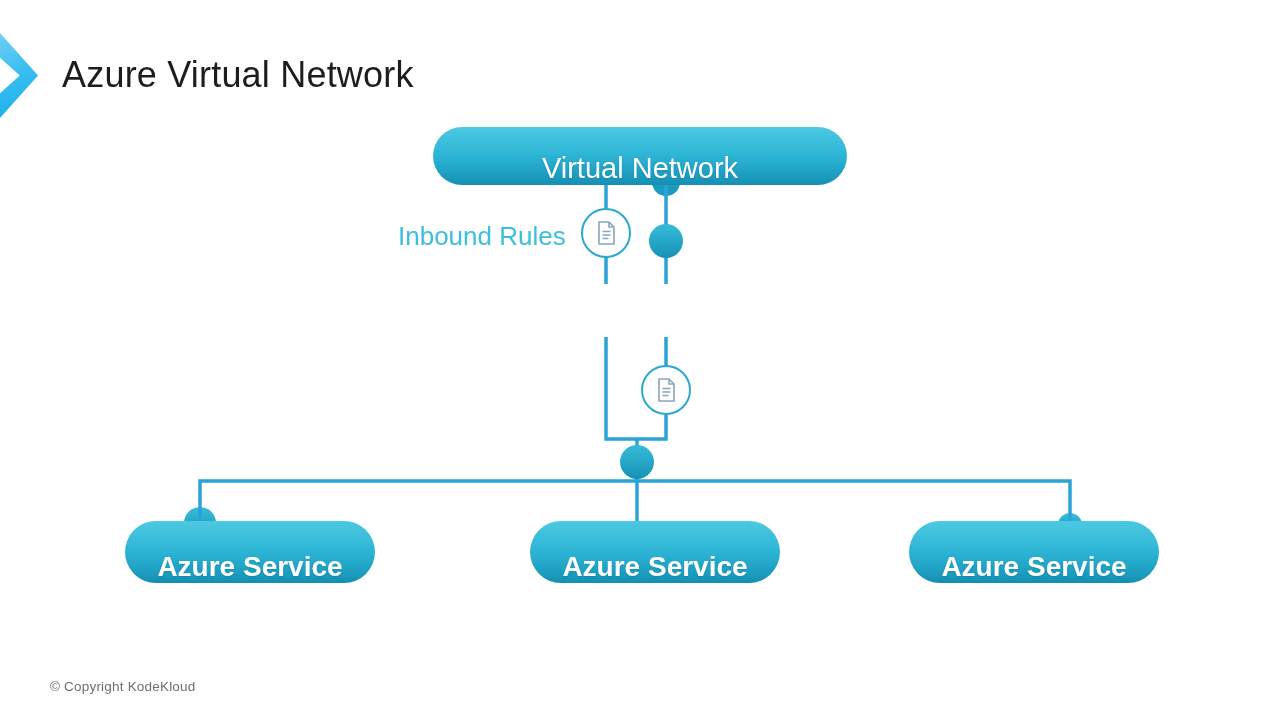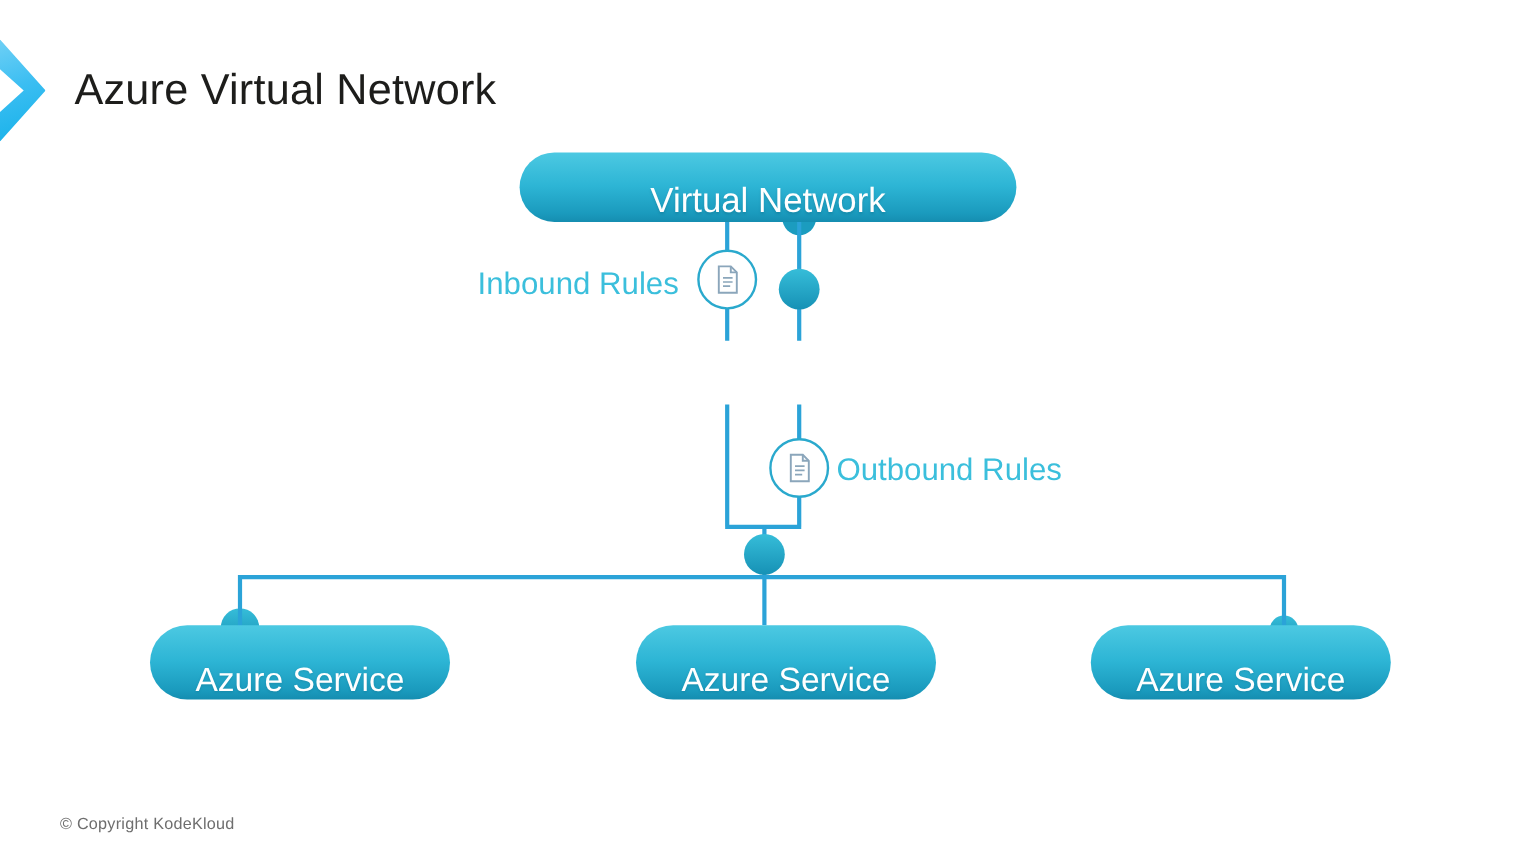--- a/index.html
+++ b/index.html
@@ -27,21 +27,21 @@
   .pill{
     position:absolute;z-index:2;
     display:flex;align-items:flex-end;justify-content:center;
     color:#ffffff;font-weight:500;white-space:nowrap;
     background:linear-gradient(180deg,#4cc9e2 0%,#2db5d5 48%,#1a9abd 88%,#158db0 100%);
     border-radius:999px;
     text-shadow:0 1px 2px rgba(0,60,80,0.18);
   }
   .pill-vnet{left:433px;top:127px;width:414px;height:58px;font-size:29px;}
   .pill-subnet{left:554px;top:283px;width:171px;height:56px;font-size:29px;}
-  .pill-svc{top:521px;width:250px;height:62px;font-size:28px;}
+  .pill-svc{top:521px;width:250px;height:62px;font-size:28px;font-weight:bold;}
   .pill-svc1{left:125px;}
   .pill-svc2{left:530px;}
   .pill-svc3{left:909px;}
   
   .rule-label{
     position:absolute;z-index:3;
     font-size:26px;color:#3bbfdc;white-space:nowrap;
   }
   .rule-inbound{left:398px;top:221px;}
   .rule-outbound{left:697px;top:376px;}
@@ -113,17 +113,16 @@
     </svg>
   </div>
 
   <div class="doc-circle doc-outbound">
     <svg width="26" height="30" viewBox="0 0 26 30" fill="none">
       <path d="M6 4 H16 L21 9 V26 H6 Z" stroke="#8ba6bb" stroke-width="1.6" fill="#ffffff"></path>
       <path d="M16 4 V9 H21" stroke="#8ba6bb" stroke-width="1.6" fill="none"></path>
       <path d="M9.5 13.5 H17.5 M9.5 17 H17.5 M9.5 20.5 H15.5" stroke="#8ba6bb" stroke-width="1.4"></path>
     </svg>
   </div>
-  <div class="rule-label rule-outbound">Outbound Rules</div>
 
   <div class="copyright">© Copyright KodeKloud</div>
 
 </div>
 
 </body></html>

